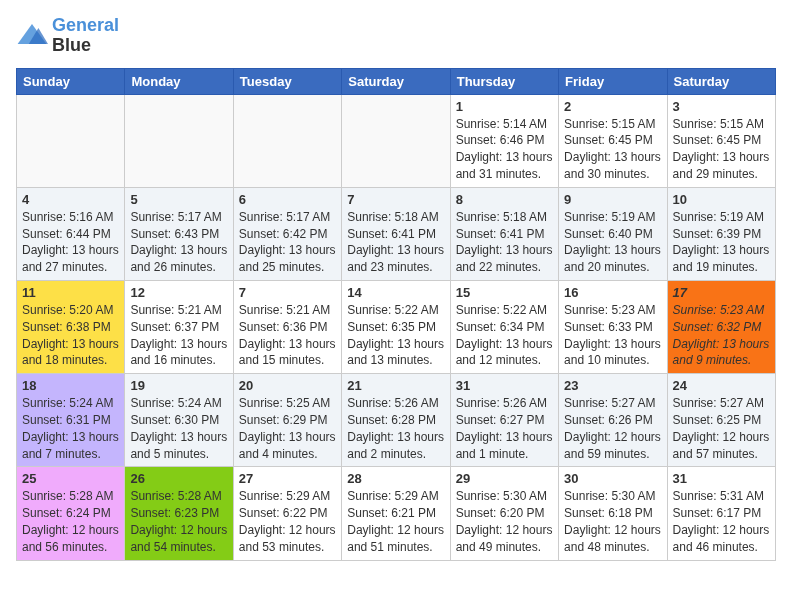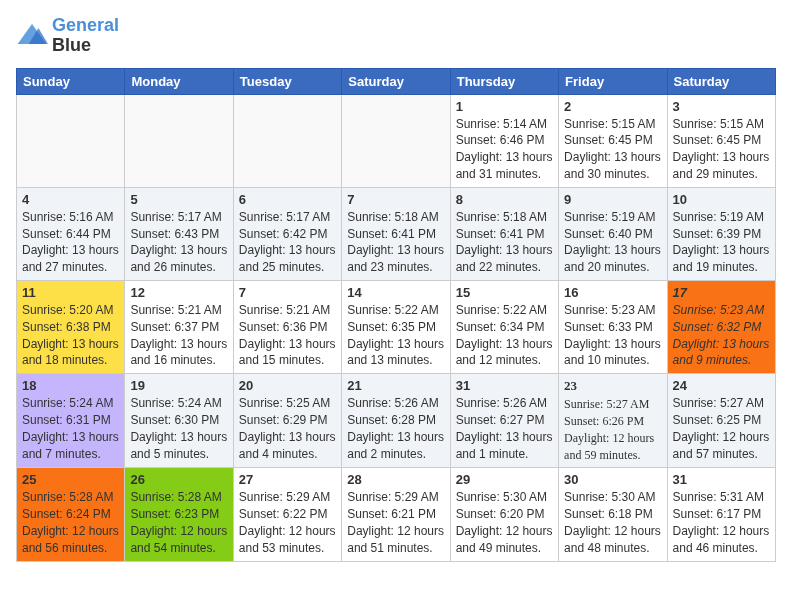--- a/index.html
+++ b/index.html
@@ -286,37 +286,37 @@
 Daylight: 13 hours
 and 2 minutes.</div>
         </td>
         <td style="background: rgb(240, 244, 248);">
           <div class="day-num">31</div>
           <div class="day-info" style="white-space: pre-line;">Sunrise: 5:26 AM
 Sunset: 6:27 PM
 Daylight: 13 hours
 and 1 minute.</div>
         </td>
-        <td style="background: rgb(240, 244, 248); font-family: Liberation Serif, serif;">
+        <td style="background: rgb(240, 244, 248);">
           <div class="day-num">23</div>
           <div class="day-info" style="white-space: pre-line;">Sunrise: 5:27 AM
 Sunset: 6:26 PM
 Daylight: 12 hours
 and 59 minutes.</div>
         </td>
         <td style="background: rgb(240, 244, 248);">
           <div class="day-num">24</div>
           <div class="day-info" style="white-space: pre-line;">Sunrise: 5:27 AM
 Sunset: 6:25 PM
 Daylight: 12 hours
 and 57 minutes.</div>
         </td>
       </tr>
       <tr>
-        <td style="background: #f97316;">
+        <td style="background: #f0abfc;">
           <div class="day-num">25</div>
           <div class="day-info" style="white-space: pre-line;">Sunrise: 5:28 AM
 Sunset: 6:24 PM
 Daylight: 12 hours
 and 56 minutes.</div>
         </td>
         <td style="background: #84cc16;">
           <div class="day-num">26</div>
           <div class="day-info" style="white-space: pre-line;">Sunrise: 5:28 AM
 Sunset: 6:23 PM

